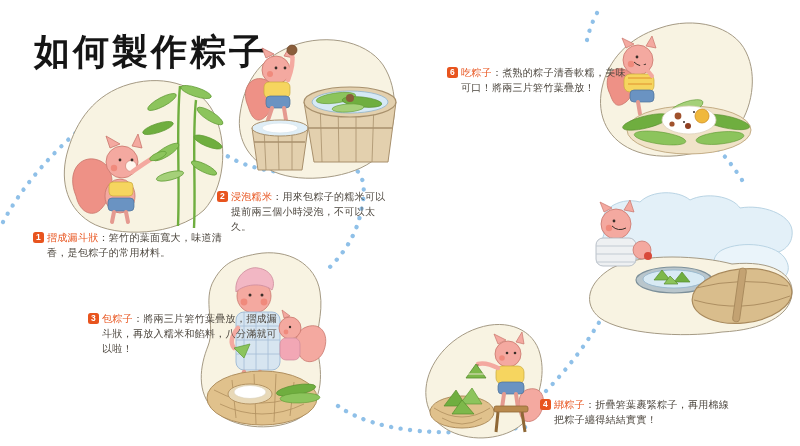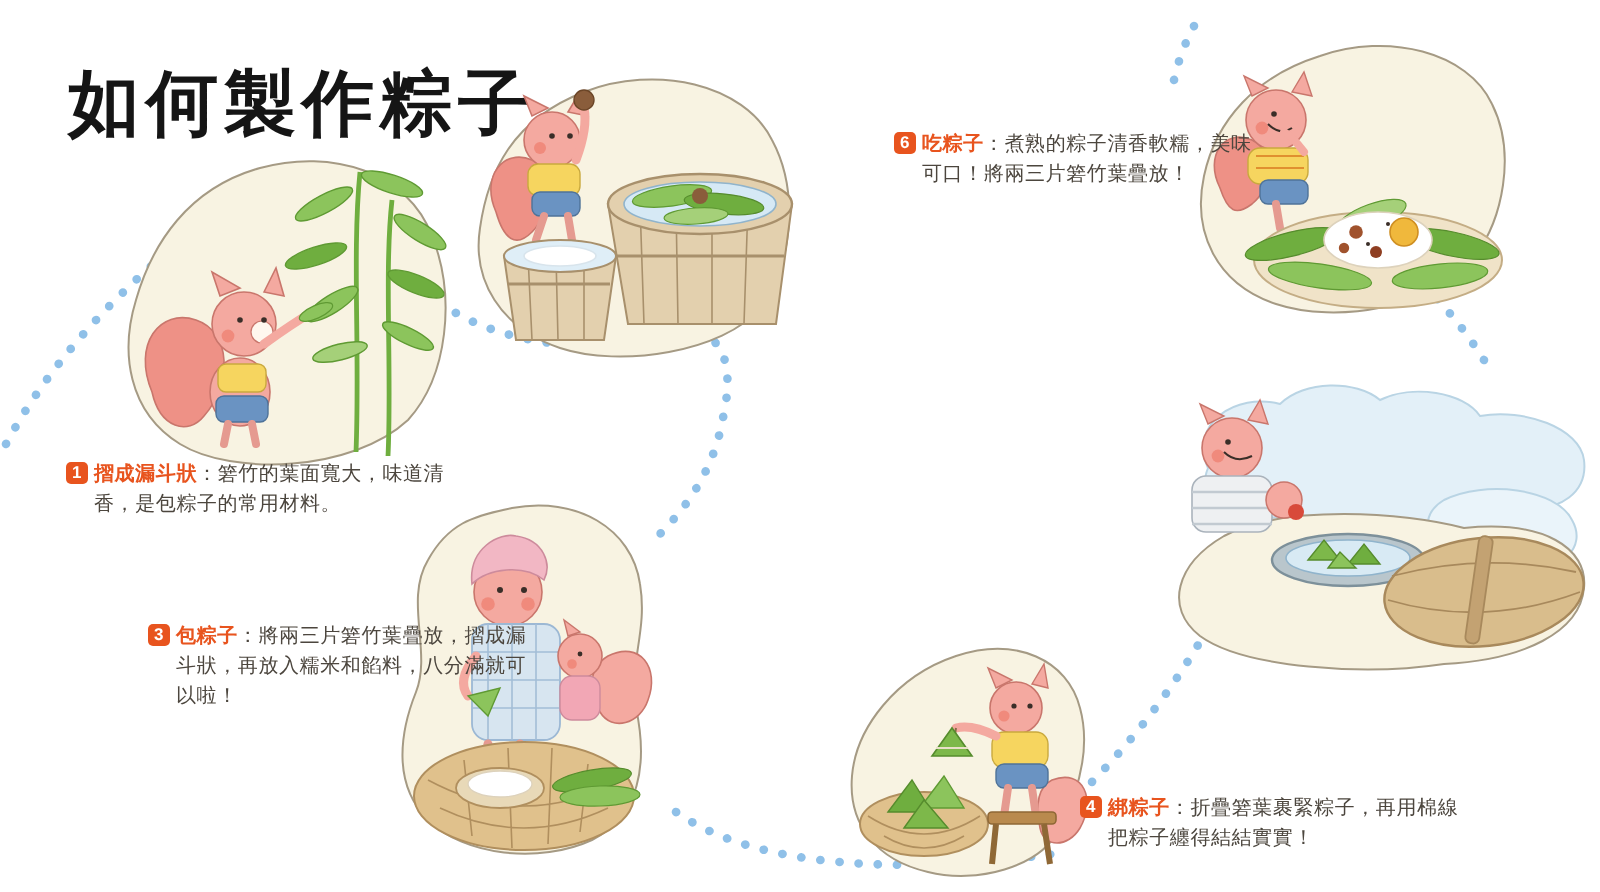--- a/index.html
+++ b/index.html
@@ -7,21 +7,21 @@
         font-family:"Liberation Sans","DejaVu Sans",sans-serif;}
   .title{position:absolute;left:34px;top:28px;font-size:36px;font-weight:bold;
          color:#151515;letter-spacing:3px;white-space:nowrap;}
   .trails{position:absolute;left:0;top:0;pointer-events:none;}
   .illus{position:absolute;}
   .step{position:absolute;font-size:10px;line-height:15px;color:#4c463e;
         text-indent:-14px;padding-left:14px;letter-spacing:0.3px;}
   .badge{display:inline-block;width:11px;height:11px;background:#e8541e;color:#ffffff;
          border-radius:2.5px;font-size:8.5px;line-height:11px;text-align:center;
          font-weight:bold;margin-right:3px;text-indent:0;vertical-align:1px;}
-  .lbl{color:#e8541e;font-weight:bold;}
+  .lbl{color:#e8541e;font-weight:normal;}
   .colon{color:#4c463e;}
 </style>
 </head>
 <body>
 
 <div class="page">
 
   <div class="title">如何製作粽子</div>
 
   <svg class="trails" width="800" height="446" viewBox="0 0 800 446">
@@ -231,22 +231,25 @@
       <circle cx="78" cy="106" r="2.6" fill="#a0522d"></circle>
       <circle cx="100" cy="94" r="1" fill="#3a2e28"></circle>
       <circle cx="90" cy="104" r="1" fill="#3a2e28"></circle>
     </g>
   </svg>
 
   <p class="step" style="left:33px;top:220px;width:186px">
     <span class="badge">1</span><span class="lbl">摺成漏斗狀</span><span class="colon">：</span><span>箬竹的葉面寬大，味道清香，是包粽子的常用材料。</span>
   </p>
 
-
-  <p class="step" style="left:74px;top:301px;width:178px">
+  <p class="step" style="left:217px;top:179px;width:158px">
+    <span class="badge">2</span><span class="lbl">浸泡糯米</span><span class="colon">：</span><span>用來包粽子的糯米可以提前兩三個小時浸泡，不可以太久。</span>
+  </p>
+
+  <p class="step" style="left:88px;top:301px;width:178px">
     <span class="badge">3</span><span class="lbl">包粽子</span><span class="colon">：</span><span>將兩三片箬竹葉疊放，摺成漏斗狀，再放入糯米和餡料，八分滿就可以啦！</span>
   </p>
 
   <p class="step" style="left:540px;top:387px;width:176px">
     <span class="badge">4</span><span class="lbl">綁粽子</span><span class="colon">：</span><span>折疊箬葉裹緊粽子，再用棉線把粽子纏得結結實實！</span>
   </p>
 
 
   <p class="step" style="left:447px;top:55px;width:166px">
     <span class="badge">6</span><span class="lbl">吃粽子</span><span class="colon">：</span><span>煮熟的粽子清香軟糯，美味可口！將兩三片箬竹葉疊放！</span>

